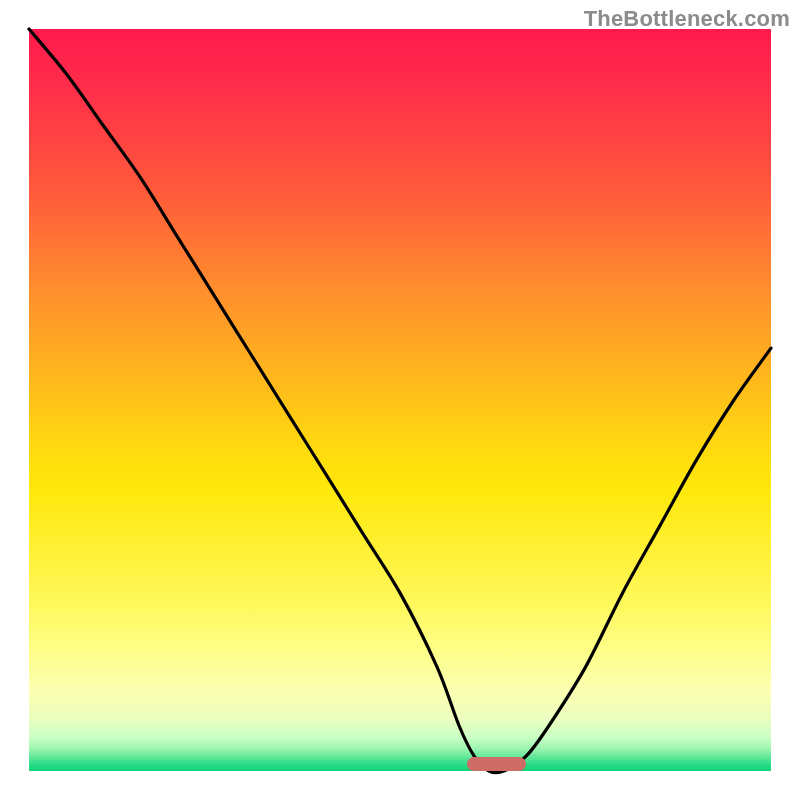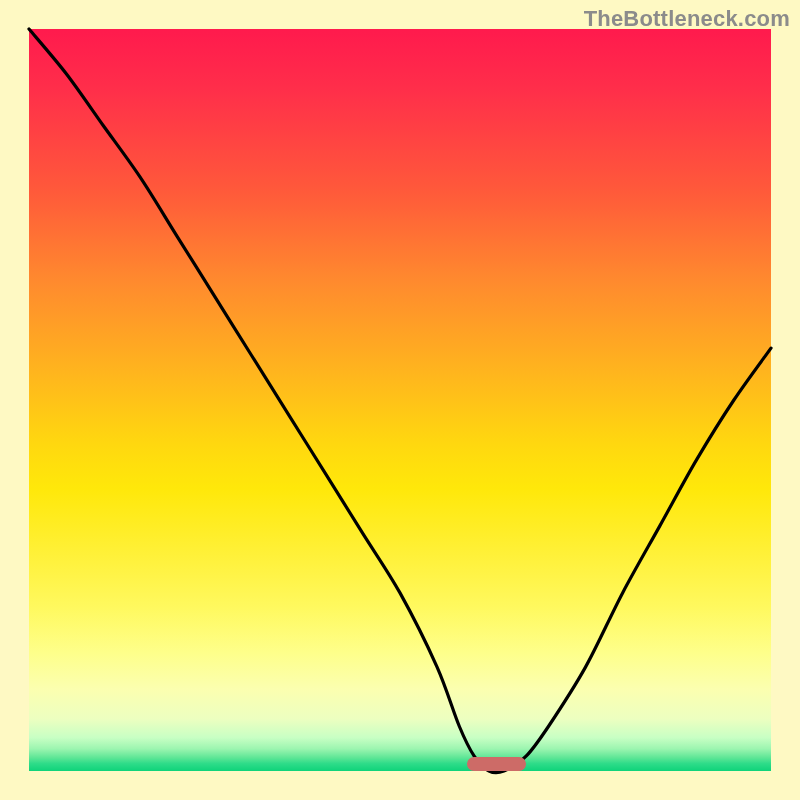--- a/index.html
+++ b/index.html
@@ -7,21 +7,21 @@
     padding: 0;
     width: 800px;
     height: 800px;
     background: #000;
     overflow: hidden;
   }
   .frame {
     position: relative;
     width: 800px;
     height: 800px;
-    background: #fef9c3;
+    background: #ffffff;
   }
   .plot-area {
     position: absolute;
     left: 29px;
     top: 29px;
     width: 742px;
     height: 742px;
     background: linear-gradient(to bottom,
       #ff1a4d 0%,
       #ff2e4a 8%,

